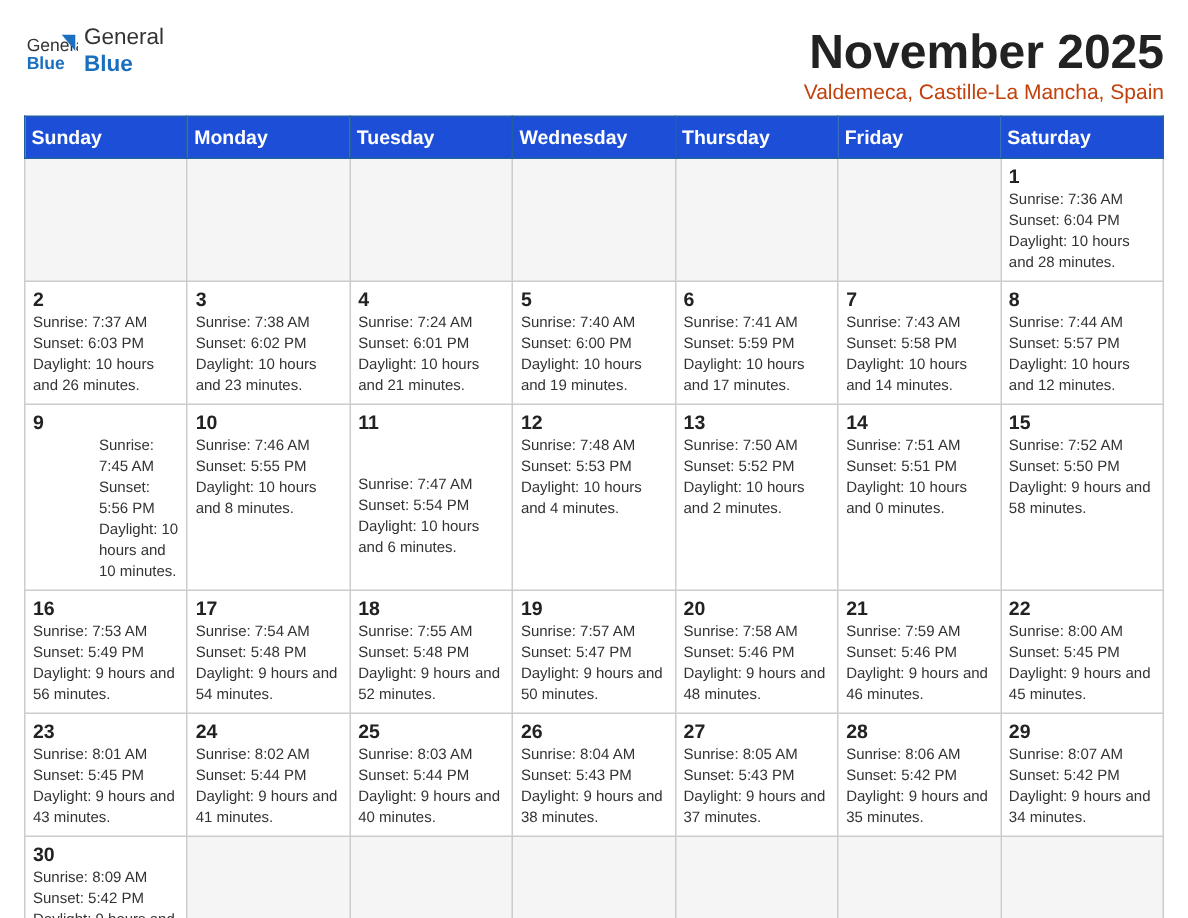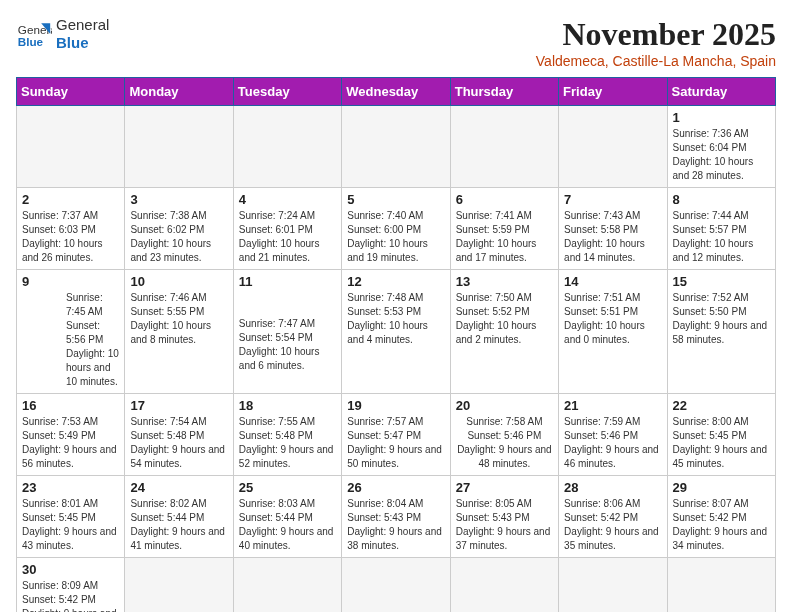--- a/index.html
+++ b/index.html
@@ -25,33 +25,32 @@
       width: 36px;
       height: 36px;
     }
     .title-area {
       text-align: right;
     }
     .month-title {
       font-size: 32px;
       font-weight: bold;
       color: #222;
-      font-family: Liberation Serif, serif;
     }
     .location-title {
       font-size: 14px;
       color: #c2410c;
     }
     .calendar {
       width: 100%;
       border-collapse: collapse;
       border: 1px solid #ccc;
     }
     .calendar th {
-      background: #a21caf;
+      background: #1d4ed8;
       color: #fff;
       font-size: 13px;
       font-weight: bold;
       padding: 6px 4px;
       text-align: left;
       border: 1px solid #2060a0;
     }
     .calendar td {
       border: 1px solid #ccc;
       vertical-align: top;
@@ -237,21 +236,21 @@
 Daylight: 9 hours and 52 minutes.</div>
         </td>
         <td>
           <span class="day-number">19</span>
           <div class="day-info" style="white-space: pre-line;">Sunrise: 7:57 AM
 Sunset: 5:47 PM
 Daylight: 9 hours and 50 minutes.</div>
         </td>
         <td>
           <span class="day-number">20</span>
-          <div class="day-info" style="white-space: pre-line; text-align: center;">Sunrise: 7:58 AM
+          <div class="day-info" style="white-space: pre-line;">Sunrise: 7:58 AM
 Sunset: 5:46 PM
 Daylight: 9 hours and 48 minutes.</div>
         </td>
         <td>
           <span class="day-number">21</span>
           <div class="day-info" style="white-space: pre-line;">Sunrise: 7:59 AM
 Sunset: 5:46 PM
 Daylight: 9 hours and 46 minutes.</div>
         </td>
         <td>

